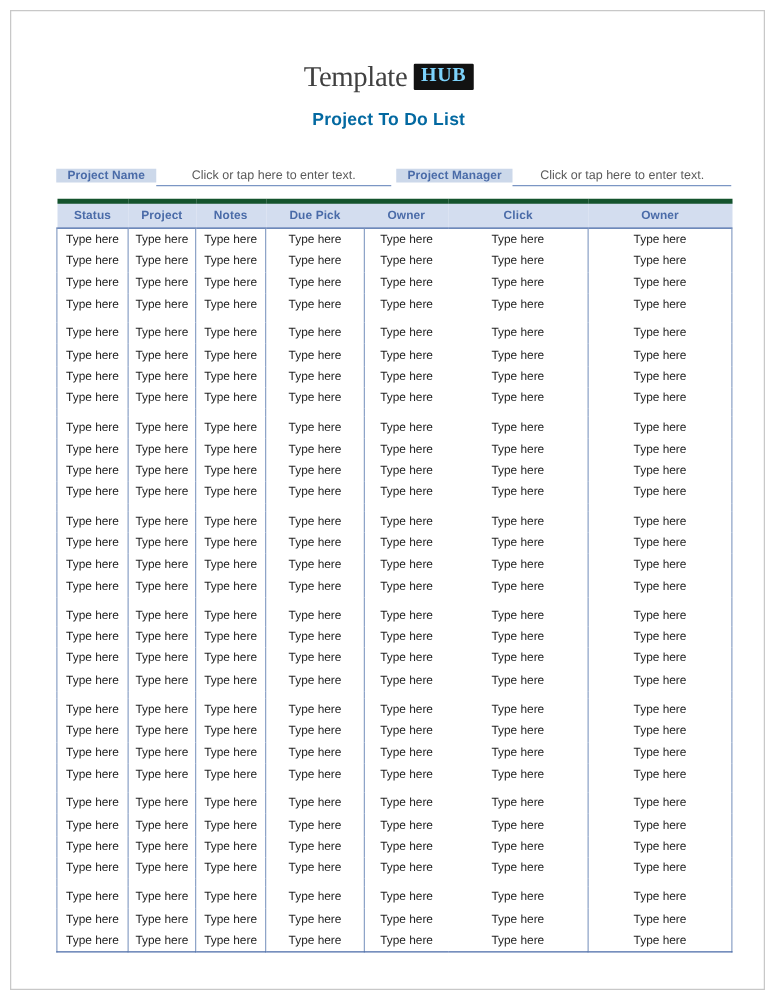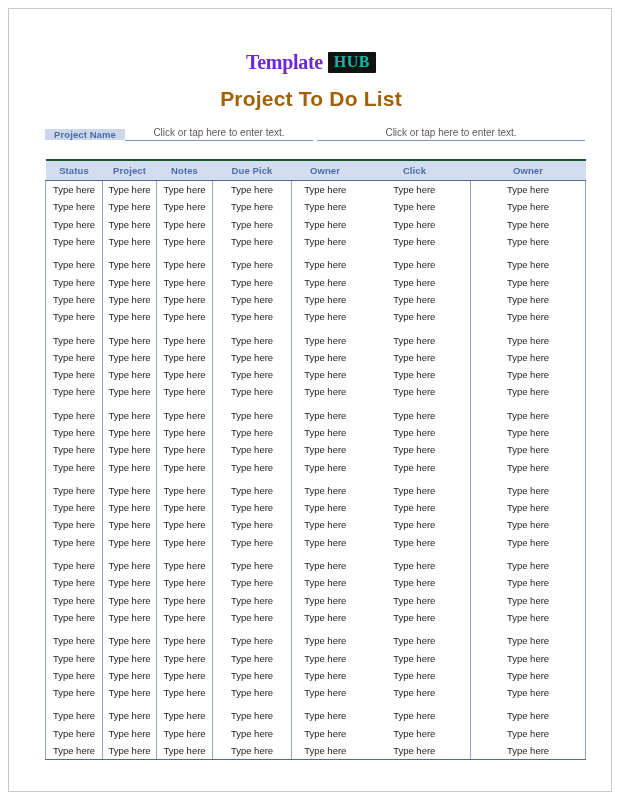--- a/index.html
+++ b/index.html
@@ -38,66 +38,66 @@
   }
   .logo-inline {
     display: inline-block;
     white-space: nowrap;
     font-size: 0;
   }
   .logo-template {
     display: inline-block;
     vertical-align: middle;
     font-family: "Liberation Serif", serif;
-    font-weight: bold;
-    font-size: 20px;
+    font-weight: normal;
+    font-size: 23px;
     letter-spacing: -0.3px;
-    color: #6d28d9;
+    color: #404040;
   }
   .logo-hub {
     display: inline-block;
     vertical-align: middle;
     margin-left: 5px;
     background: #121212;
-    color: #14b8a6;
+    color: #7dd3fc;
     font-family: "Liberation Serif", serif;
     font-weight: bold;
     font-size: 16px;
     letter-spacing: 0.5px;
     padding: 2px 6px 3px 6px;
     border-radius: 1px;
   }
 
   
   .page-title {
     position: absolute;
     left: 0;
     top: 78px;
     width: 604px;
     text-align: center;
-    font-size: 21px;
+    font-size: 14px;
     font-weight: bold;
-    color: #a16207;
+    color: #0369a1;
     letter-spacing: 0.2px;
   }
 
   
   .meta-row {
     position: absolute;
     left: 36px;
     top: 110px;
     width: 540px;
     height: 24px;
   }
   .field {
     position: absolute;
-    top: 3px;
+    top: 16px;
     height: 24px;
     display: flex;
-    align-items: center;
+    align-items: flex-start;
   }
   .field.left  { left: 0px;   width: 268px; }
   .field.right { left: 272px; width: 268px; }
 
   .field-label {
     flex: 0 0 auto;
     background: #ccd8ea;
     color: #4a6ba8;
     font-size: 9.5px;
     font-weight: bold;
@@ -133,21 +133,21 @@
     table-layout: fixed;
   }
   table.todo thead th {
     background: #d3ddef;
     color: #4a6ba8;
     font-size: 9.5px;
     font-weight: bold;
     text-align: center;
     height: 19px;
     padding: 0;
-    border-top: 2px solid #14532d;
+    border-top: 4px solid #14532d;
     border-bottom: 1px solid #4a6ba8;
     letter-spacing: 0.1px;
   }
   table.todo tbody td {
     font-size: 9.5px;
     color: #1c1c1c;
     text-align: center;
     height: 17.3px;
     padding: 0;
     border-left: 1px solid #8ea4c8;
@@ -189,20 +189,21 @@
   <div class="page-title">Project To Do List</div>
 
   <div class="meta-row">
 
     <div class="field left">
       <div class="field-label">Project Name</div>
       <div class="field-input">Click or tap here to enter text.</div>
     </div>
 
     <div class="field right">
+      <div class="field-label">Project Manager</div>
       <div class="field-input">Click or tap here to enter text.</div>
     </div>
 
   </div>
 
   <div class="table-wrap">
     <table class="todo">
       <colgroup>
         <col class="c-status">
           <col class="c-priority">

